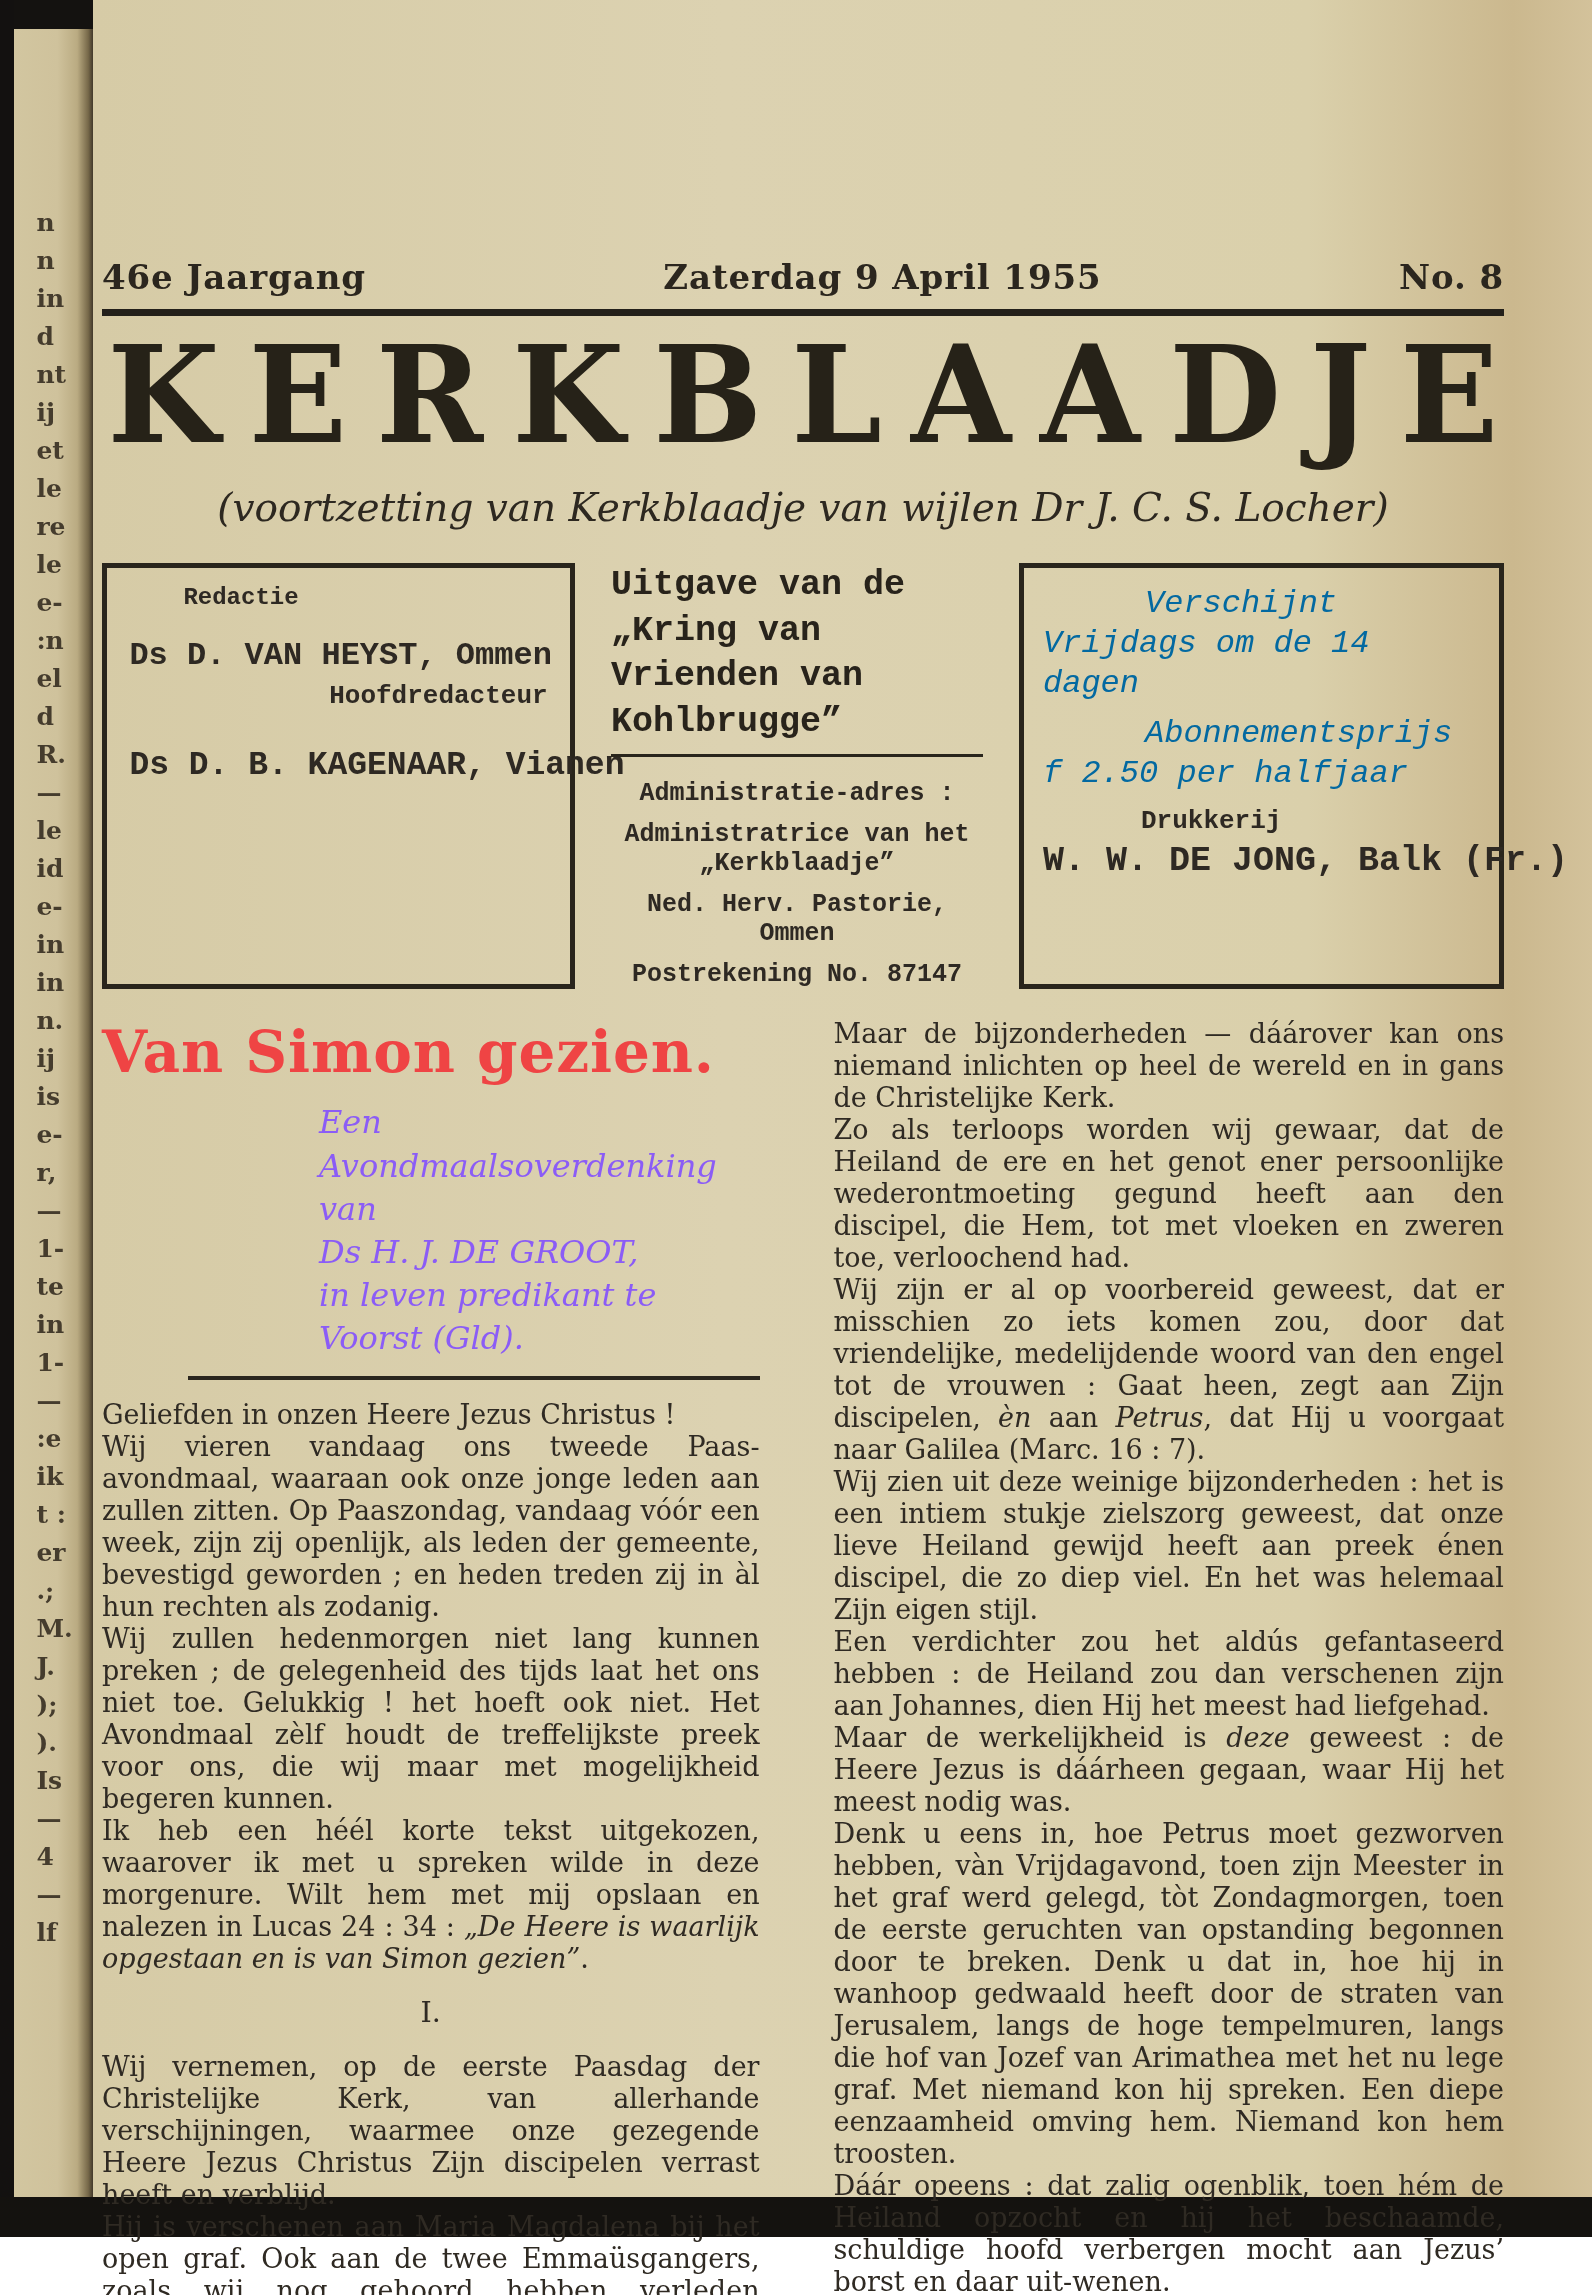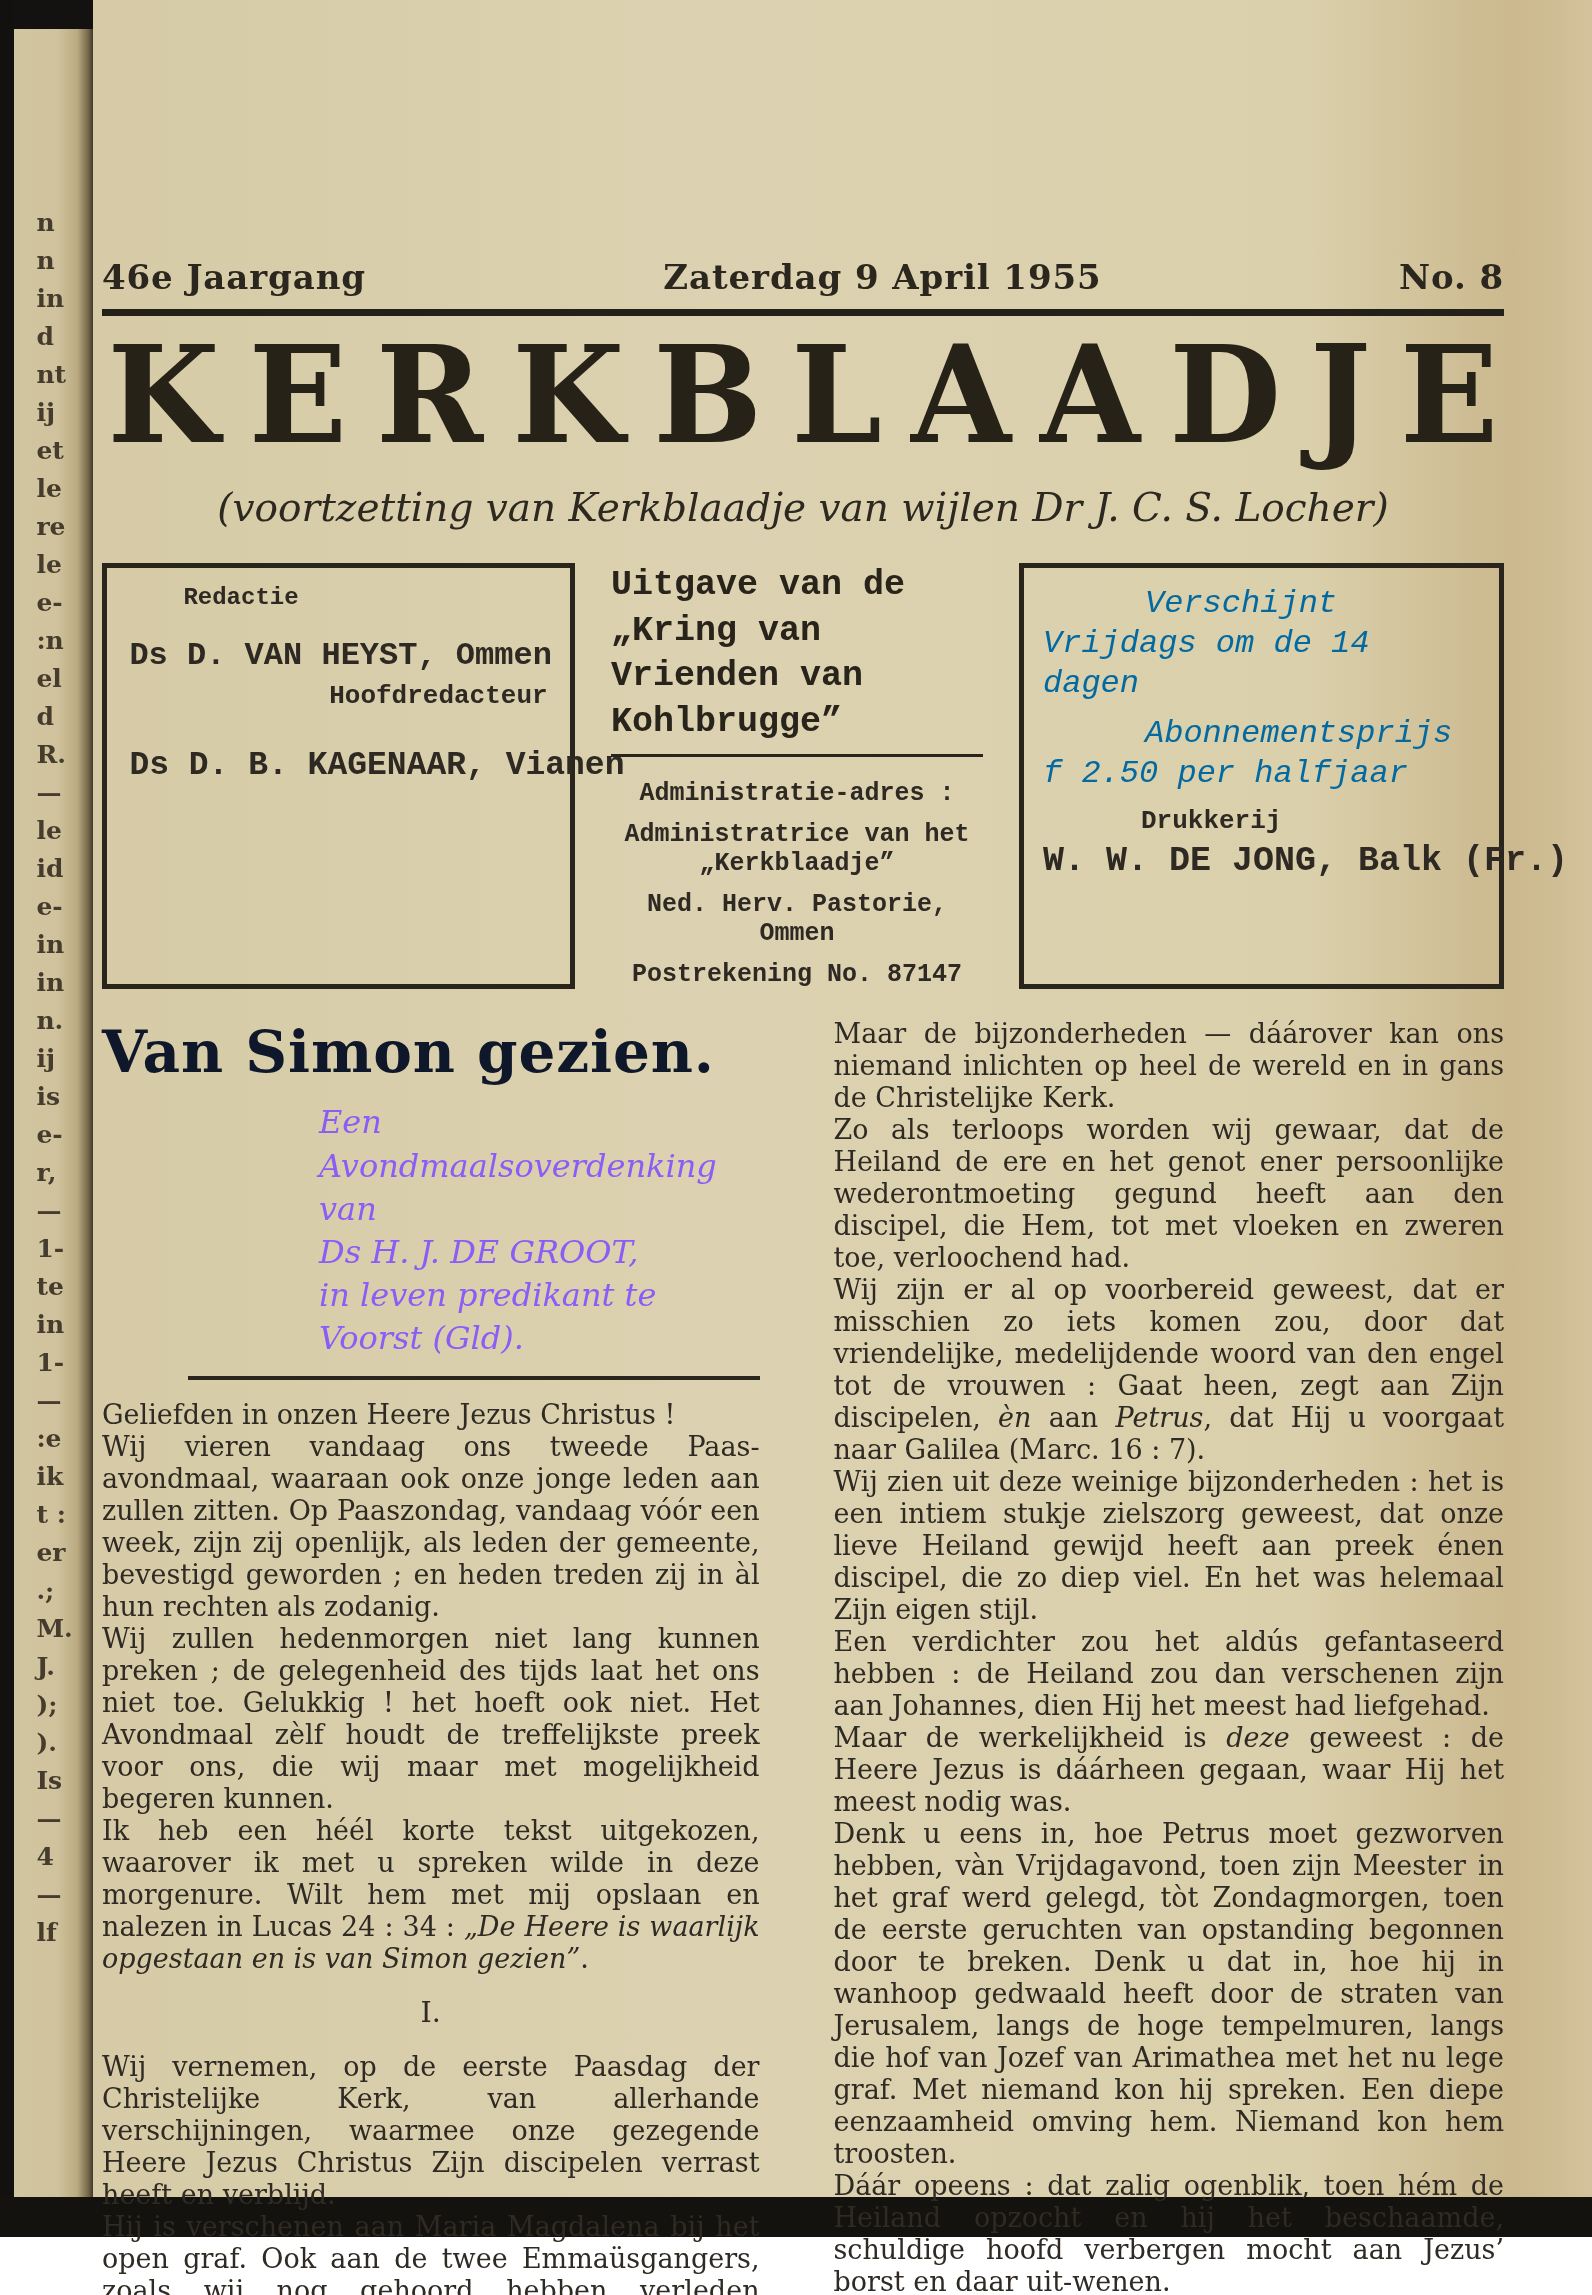--- a/index.html
+++ b/index.html
@@ -41,21 +41,21 @@
   .v-ital{font-style:italic;font-size:32px;line-height:1.25;color:#0369a1;}
   .ind{margin-left:102px;}
   .mt{margin-top:10.4px;}
   .printer-label{font-size:26px;font-weight:bold;margin-left:98px;margin-top:12px;}
   .printer-name{font-size:35px;font-weight:bold;margin-top:5.2px;white-space:nowrap;}
   
   .article{display:flex;margin-top:29px;}
   .col-left{width:658px;}
   .col-gap{width:74px;}
   .col-right{width:671px;}
-  .article-title{font-size:58px;font-weight:bold;letter-spacing:0.9px;color:#0f172a;}
+  .article-title{font-size:58px;font-weight:bold;letter-spacing:0.9px;color:#ef4444;}
   .byline{margin:15.5px 0 0 217px;font-style:italic;}
   .byline-line{font-size:32px;line-height:1.35;color:#8b5cf6;}
   .byline-rule{height:3.5px;background:#2a261e;margin:15.5px 0 0 86px;}
   .body-block{margin-top:19px;}
   .body-par{margin:0;font-size:27px;line-height:32px;text-align:justify;color:#2f2a23;}
   .body-par.center{text-align:center;margin:22.4px 0;font-size:28.5px;}
 </style>
 </head>
 <body>
 

